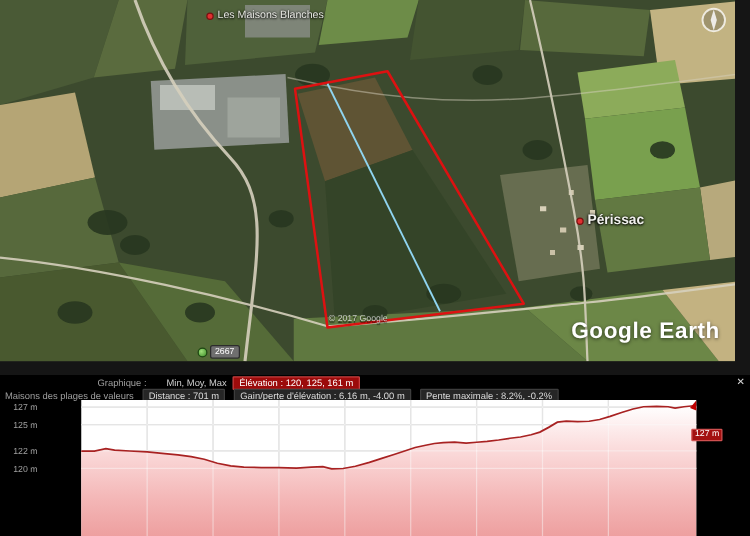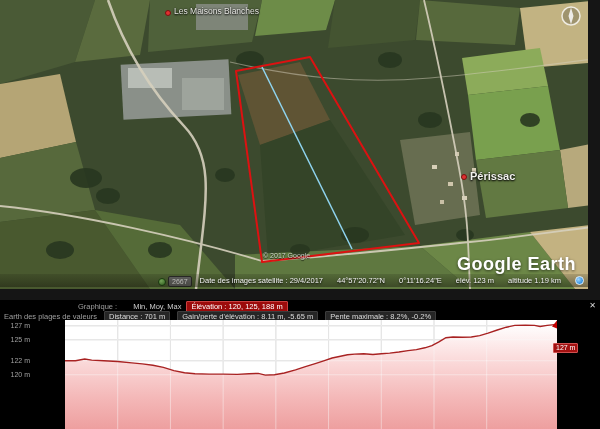--- a/index.html
+++ b/index.html
@@ -128,42 +128,34 @@
     </div>
 
     <div class="copyright">© 2017 Google</div>
     <div class="ge-logo"><b>Google Earth</b></div>
 
     <div class="map-tag">
       <span class="dot"></span>
       <span class="box">2667</span>
     </div>
 
-    <div class="statusbar">
-      <span>Date des images satellite : 29/4/2017</span>
-      <span>44°57'20.72"N</span>
-      <span>0°11'16.24"E</span>
-      <span>élév. 123 m</span>
-      <span>altitude 1.19 km</span>
-      <span class="nav-eye"></span>
-    </div>
   </div>
 
   <div class="panel">
     <div class="hdr1">
       <span class="lbl">Graphique :</span>
       <span class="cols">Min, Moy, Max</span>
-      <span class="stat-red">Élévation : 120, 125, 188 m</span>
+      <span class="stat-red">Élévation : 120, 125, 161 m</span>
     </div>
     <div class="close-x">✕</div>
 
     <div class="hdr2">
-      <span class="lbl">Earth des plages de valeurs</span>
+      <span class="lbl">Maisons des plages de valeurs</span>
       <span class="info-box">Distance : 701 m</span>
-      <span class="info-box">Gain/perte d'élévation : 8.11 m, -5.65 m</span>
+      <span class="info-box">Gain/perte d'élévation : 6.16 m, -4.00 m</span>
       <span class="info-box">Pente maximale : 8.2%, -0.2%</span>
     </div>
 
     <div class="chart-wrap">
       <svg id="chart-svg" width="600" height="125">
         <defs>
           <linearGradient id="fillgrad" x1="0" y1="0" x2="0" y2="1">
             <stop offset="0" stop-color="#ffffff"></stop>
             <stop offset="0.3" stop-color="#fbdcdc"></stop>
             <stop offset="0.7" stop-color="#f3b2b2"></stop>

